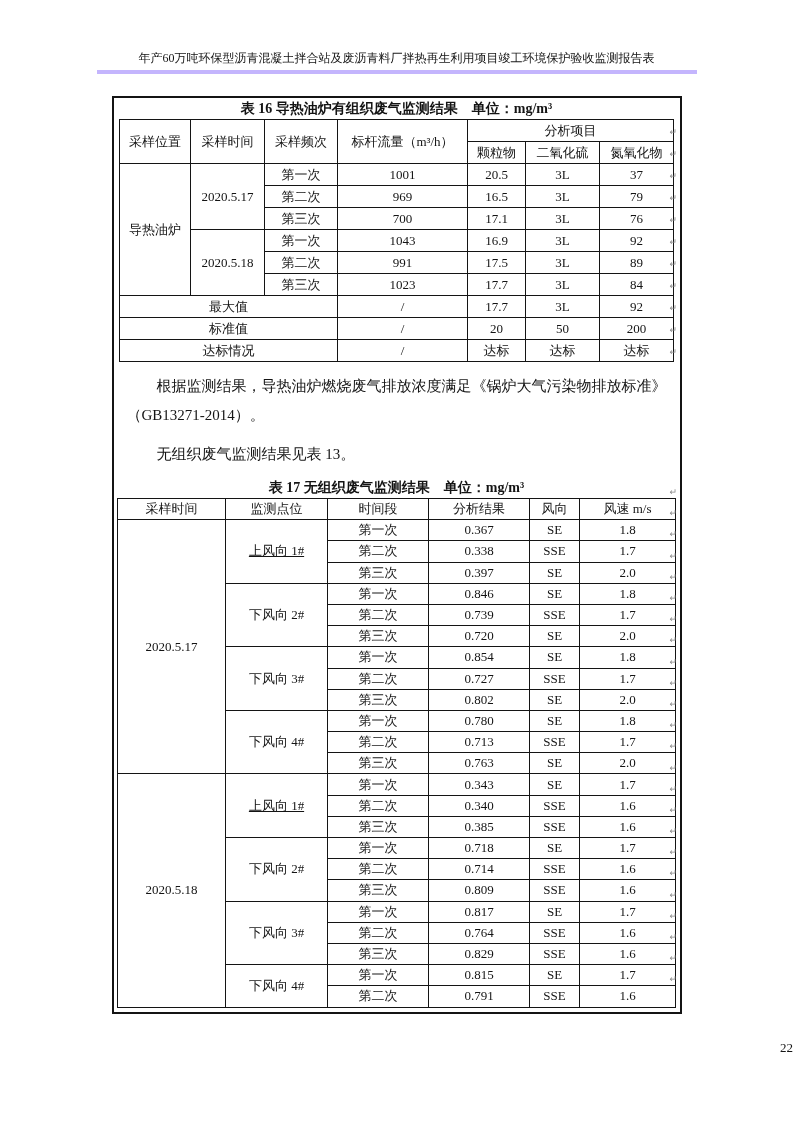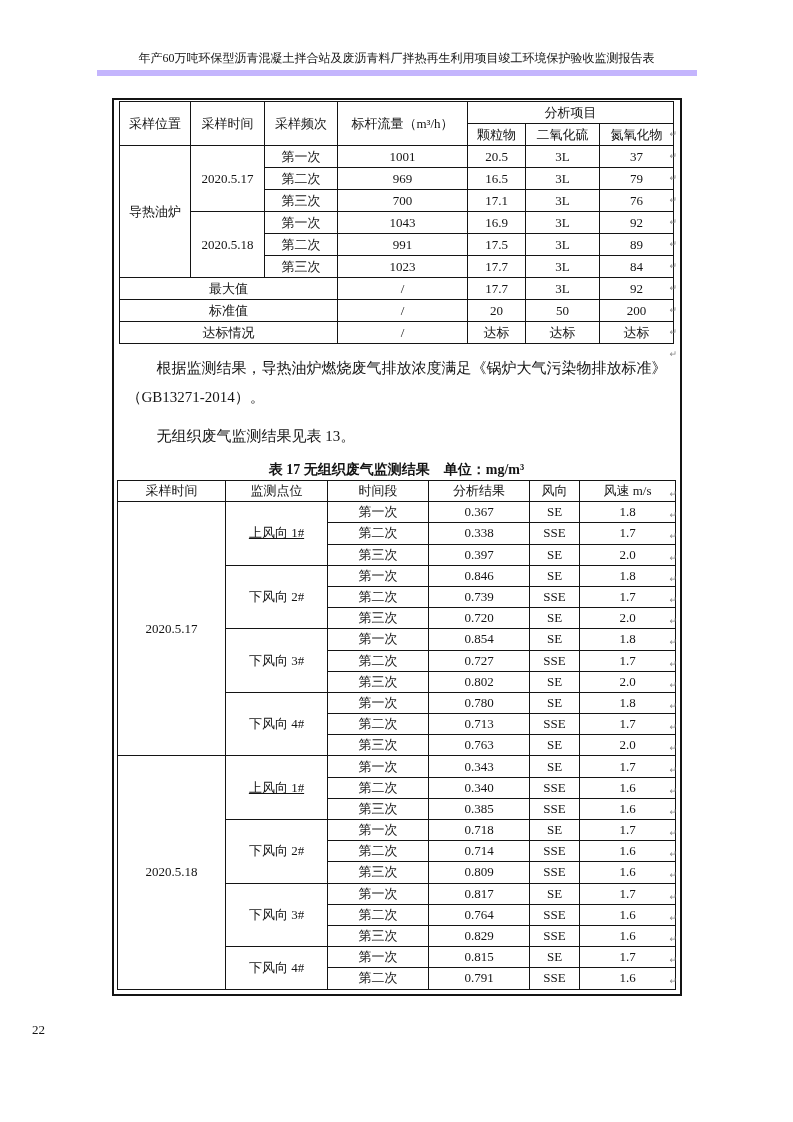--- a/index.html
+++ b/index.html
@@ -11,21 +11,21 @@
   }
   .page { position: relative; width: 793px; height: 1122px; overflow: hidden; }
 
   
   .page-header {
     width: 600px;
     margin: 50px auto 0;
     text-align: center;
     font-size: 12px;
     letter-spacing: 0;
-    border-bottom: 6px solid #c4b5fd;
+    border-bottom: 4px solid #c4b5fd;
     padding-bottom: 3px;
     white-space: nowrap;
   }
 
   
   .content-box {
     position: relative;
     width: 570px;
     margin: 22px auto 0;
     border: 2px solid #141414;
@@ -67,24 +67,23 @@
   .para {
     font-size: 15px;
     line-height: 29px;
     text-align: justify;
     text-indent: 2em;
     margin: 10px;
   }
   .para + .para { margin-top: 2px; }
 
   .page-number {
-    text-align: left;
+    text-align: right;
     font-size: 13px;
     margin-top: 26px;
-    padding-left: 32px;
   }
 
   .return-mark {
     position: absolute;
     right: 0px;
     width: 10px;
     font-size: 9px;
     color: #8a8a8a;
     line-height: 1;
     text-align: left;
@@ -92,20 +91,21 @@
 </style>
 </head>
 <body>
 
 <div class="page">
 
   <div class="page-header">年产60万吨环保型沥青混凝土拌合站及废沥青料厂拌热再生利用项目竣工环境保护验收监测报告表</div>
 
   <div class="content-box">
 
+    <div class="table-title"><span>表 16  导热油炉有组织废气监测结果</span><span class="gap"></span><span class="unit">单位：mg/m³</span></div>
 
     <table class="doc-table" id="t16">
       <colgroup>
         <col style="width:71px">
           <col style="width:74px">
           <col style="width:73px">
           <col style="width:130px">
         <col style="width:58px">
           <col style="width:74px">
           <col style="width:74px">

